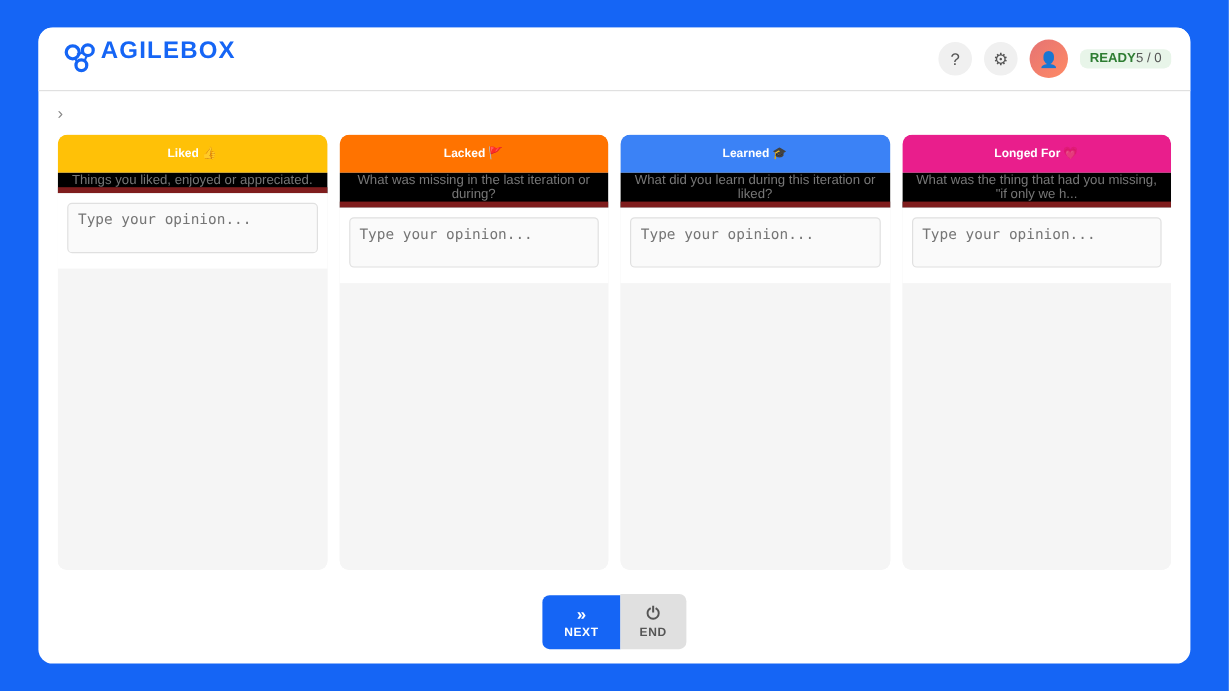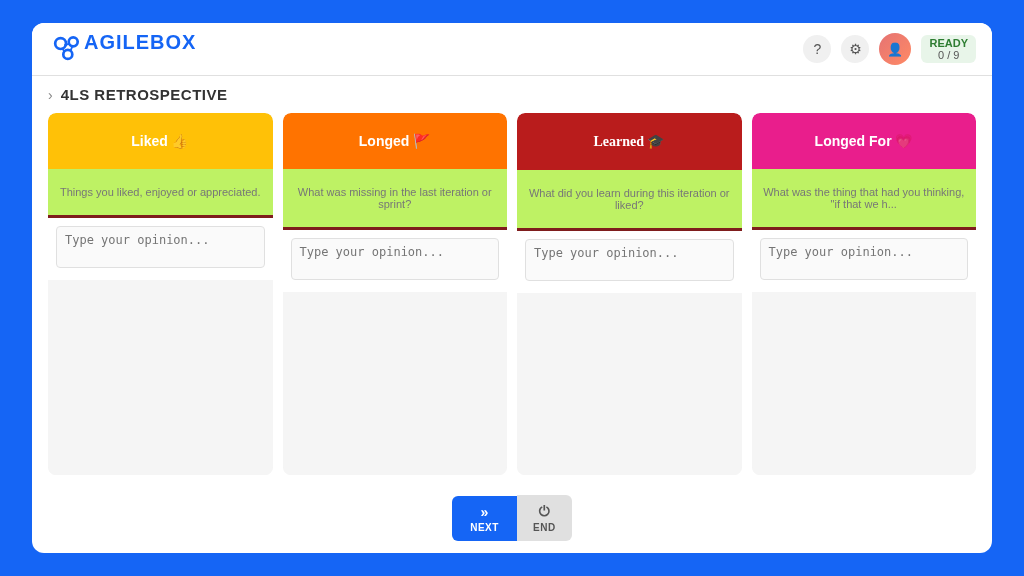--- a/index.html
+++ b/index.html
@@ -82,21 +82,20 @@
       display: flex;
       align-items: center;
       justify-content: center;
       font-size: 13px;
       color: white;
       font-weight: bold;
     }
 
     .ready-badge {
       display: flex;
-      flex-direction: column;
       align-items: center;
       background: #e8f5e9;
       border-radius: 6px;
       padding: 2px 8px;
     }
 
     .ready-label {
       font-size: 11px;
       font-weight: 700;
       color: #2e7d32;
@@ -147,42 +146,42 @@
     .column {
       flex: 1;
       display: flex;
       flex-direction: column;
       background: #f5f5f5;
       border-radius: 8px;
       overflow: hidden;
     }
 
     .column-header {
-      padding: 20px 14px;
+      padding: 10px 14px;
       border-radius: 8px 8px 0 0;
       display: flex;
       align-items: center;
       justify-content: center;
       gap: 6px;
       color: white;
       font-weight: 700;
-      font-size: 14px;
+      font-size: 10px;
     }
 
     .col-liked .column-header { background: #FFC107; }
     .col-lacked .column-header { background: #FF7300; }
-    .col-learned .column-header { background: #b91c1c; font-family: Liberation Serif, serif; }
+    .col-learned .column-header { background: #3b82f6; }
     .col-longed .column-header { background: #E91E8C; justify-content: center; }
 
     .column-description {
       font-size: 11px;
       color: #777;
-      padding: 17px 10px;
-      background: #bef264;
-      border-bottom: 3px solid #7f1d1d;
+      padding: 0 10px;
+      background: #000000;
+      border-bottom: 5px solid #7f1d1d;
       text-align: center;
     }
 
     .column-input-area {
       padding: 8px;
       background: #fff;
     }
 
     .column-input {
       width: 100%;
@@ -273,52 +272,51 @@
     <div class="top-bar-right">
       <button class="icon-btn" title="Help">
         <span>?</span>
       </button>
       <button class="icon-btn" title="Settings">
         <span>⚙</span>
       </button>
       <div class="avatar">👤</div>
       <div class="ready-badge">
         <span class="ready-label">READY</span>
-        <span class="ready-count">0 / 9</span>
+        <span class="ready-count">5 / 0</span>
       </div>
     </div>
   </div>
 
   <div class="content-area">
     <div class="page-header">
       <span class="page-header-chevron">›</span>
-      <span class="page-title">4LS RETROSPECTIVE</span>
     </div>
 
     <div class="columns-area">
 
       <div class="column col-liked">
         <div class="column-header">
           <span>Liked 👍</span>
         </div>
         <div class="column-description">
           <span>Things you liked, enjoyed or appreciated.</span>
         </div>
         <div class="column-input-area">
           <textarea class="column-input" placeholder="Type your opinion..." rows="2" style=""></textarea>
         </div>
         <div class="column-body"></div>
       </div>
 
       <div class="column col-lacked">
         <div class="column-header">
-          <span>Longed 🚩</span>
+          <span>Lacked 🚩</span>
         </div>
         <div class="column-description">
-          <span>What was missing in the last iteration or sprint?</span>
+          <span>What was missing in the last iteration or during?</span>
         </div>
         <div class="column-input-area">
           <textarea class="column-input" placeholder="Type your opinion..." rows="2" style=""></textarea>
         </div>
         <div class="column-body"></div>
       </div>
 
       <div class="column col-learned">
         <div class="column-header">
           <span>Learned 🎓</span>
@@ -330,21 +328,21 @@
           <textarea class="column-input" placeholder="Type your opinion..." rows="2" style=""></textarea>
         </div>
         <div class="column-body"></div>
       </div>
 
       <div class="column col-longed">
         <div class="column-header">
           <span>Longed For 💗</span>
         </div>
         <div class="column-description">
-          <span>What was the thing that had you thinking, "if that we h...</span>
+          <span>What was the thing that had you missing, "if only we h...</span>
         </div>
         <div class="column-input-area">
           <textarea class="column-input" placeholder="Type your opinion..." rows="2" style=""></textarea>
         </div>
         <div class="column-body"></div>
       </div>
 
     </div>
   </div>
 

